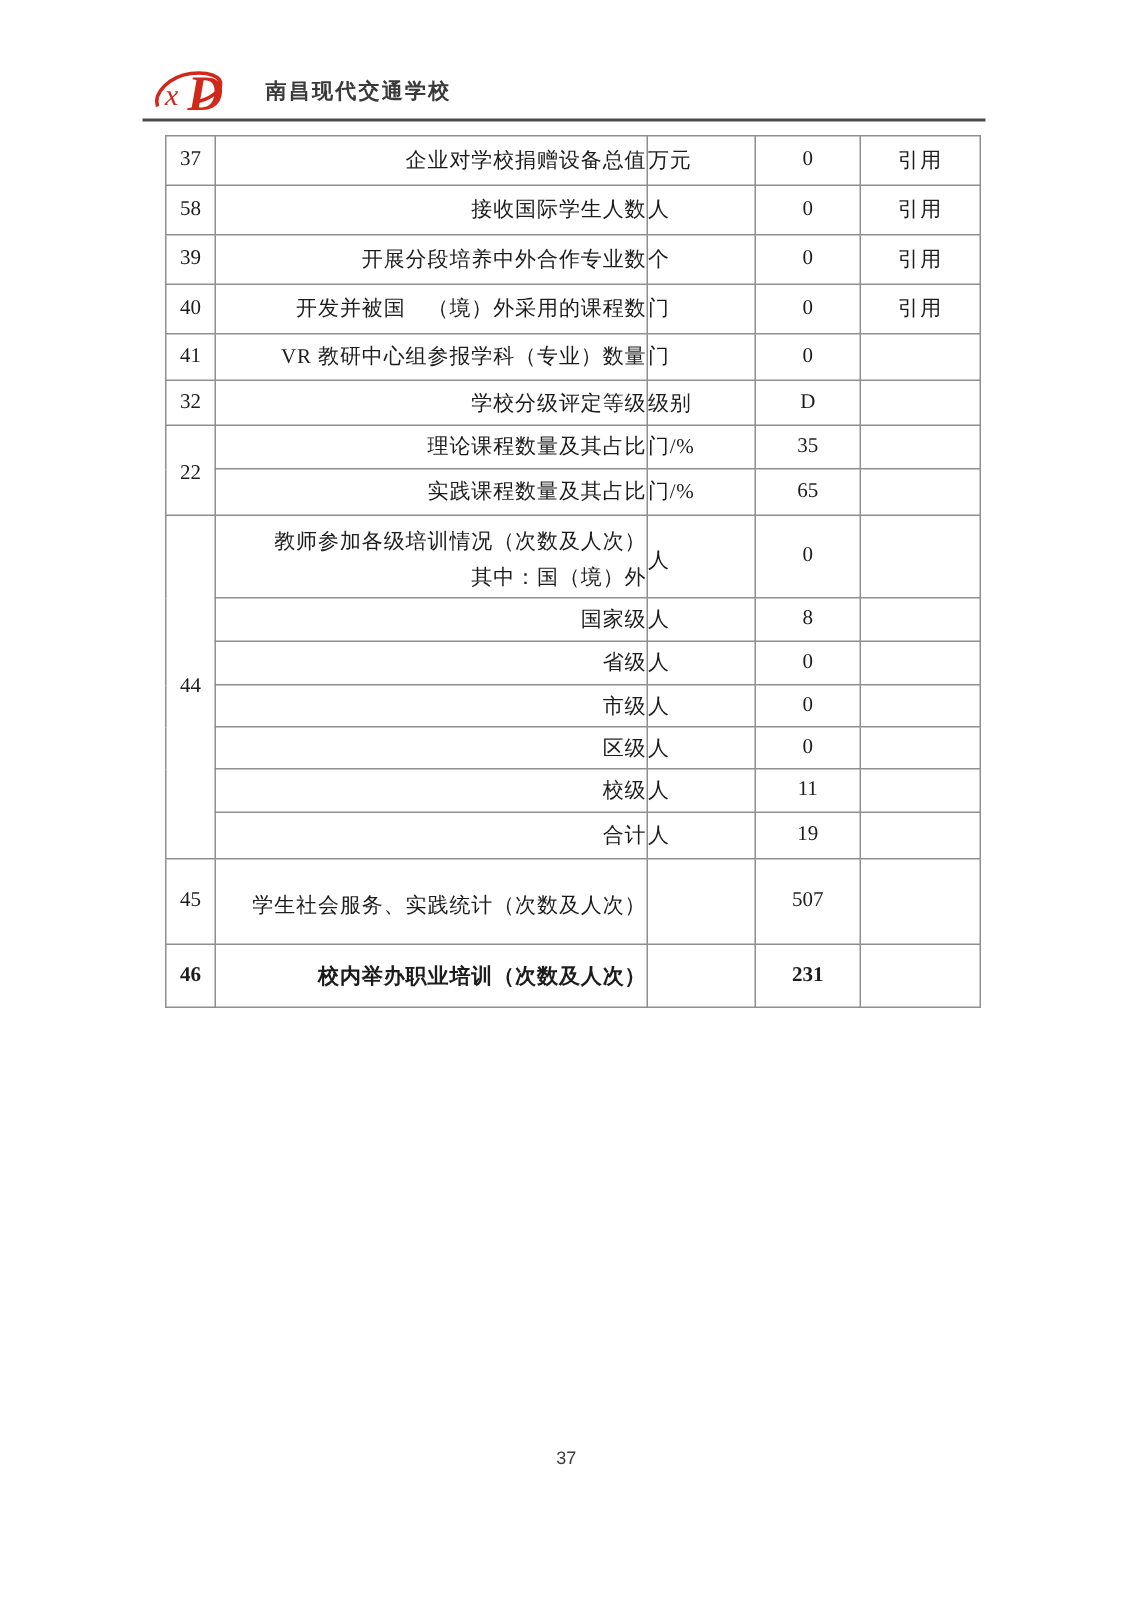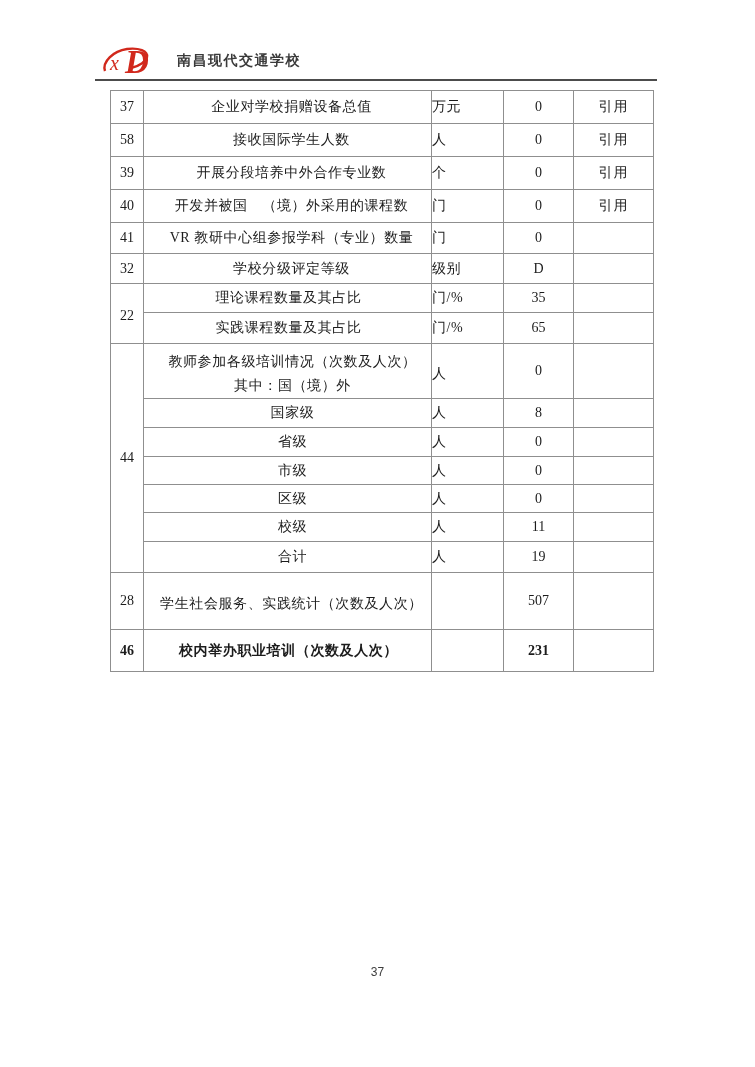--- a/index.html
+++ b/index.html
@@ -34,21 +34,21 @@
   }
   table.indicator td {
     border: 1px solid #8f8f8f;
     font-size: 14px;
     color: #1c1c1c;
     vertical-align: middle;
     overflow: hidden;
     white-space: nowrap;
   }
   td.c-no    { text-align: center; font-size: 13.5px; }
-  td.c-label { text-align: center; padding-left: 8px; letter-spacing: 0.6px; }
+  td.c-label { text-align: right; padding-left: 8px; letter-spacing: 0.6px; }
   td.c-unit  { text-align: left; letter-spacing: 0.5px; }
   td.c-value { text-align: center; font-size: 13.5px; }
   td.c-note  { text-align: center; letter-spacing: 1px; margin-top: 43px; }
 
   td.tight   { padding-left: 2px; }
   td.pad10   { padding-left: 10px; }
   td.va-top  { vertical-align: top; padding-top: 5px; }
   td.lab-top { vertical-align: top; padding-top: 6px; }
 
   tr.h33 { height: 33px; }
@@ -190,21 +190,21 @@
         <td class="c-value">11</td>
         <td class="c-note"></td>
       </tr>
       <tr class="h31">
         <td class="c-label pad10">合计</td>
         <td class="c-unit">人</td>
         <td class="c-value">19</td>
         <td class="c-note"></td>
       </tr>
       <tr class="h57">
-        <td class="c-no">28</td>
+        <td class="c-no">45</td>
         <td class="c-label lab-top">学生社会服务、实践统计（次数及人次）</td>
         <td class="c-unit"></td>
         <td class="c-value">507</td>
         <td class="c-note"></td>
       </tr>
       <tr class="h42">
         <td class="c-no">46</td>
         <td class="c-label tight">校内举办职业培训（次数及人次）</td>
         <td class="c-unit"></td>
         <td class="c-value">231</td>

